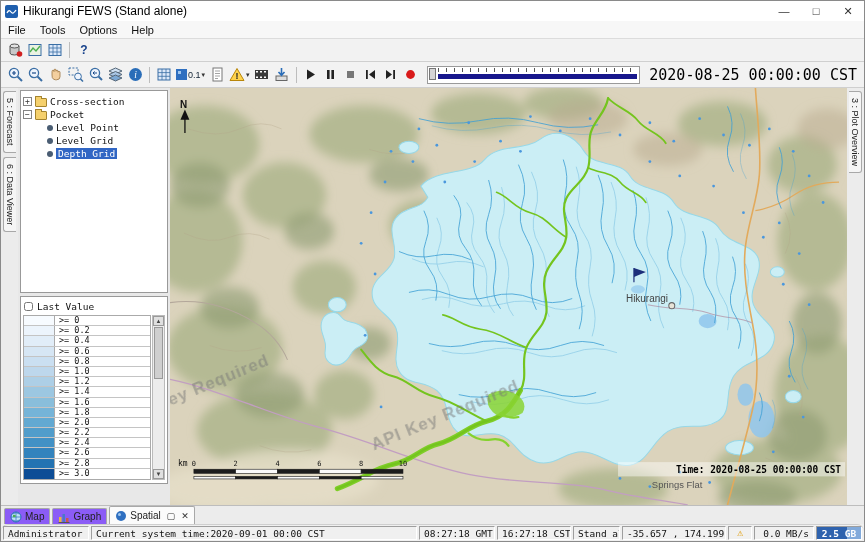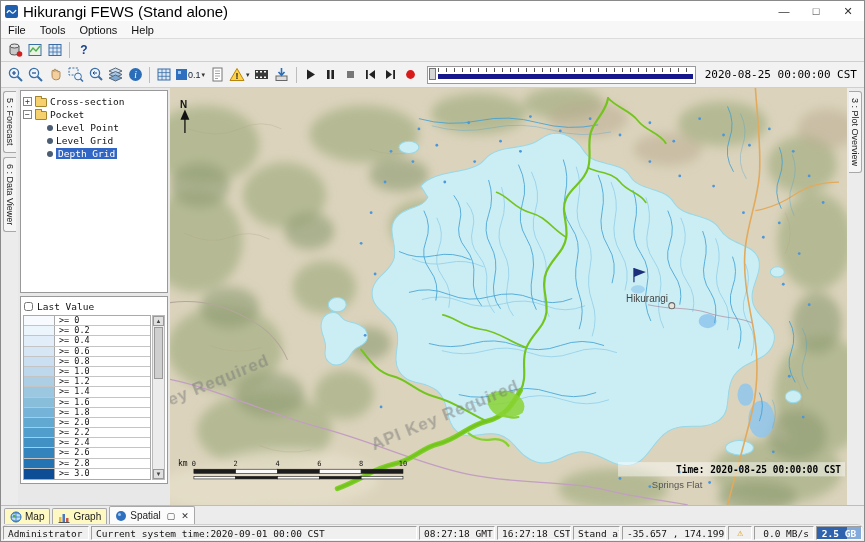--- a/index.html
+++ b/index.html
@@ -1,37 +1,37 @@
 <!DOCTYPE html>
 <html><head>
 <meta charset="utf-8">
 <style>
   html,body{margin:0;padding:0;background:#d4d0c8;font-family:"Liberation Sans",sans-serif;}
   .window{width:865px;height:542px;border:1px solid #8a8a8a;background:#f0f0f0;display:flex;flex-direction:column;box-sizing:border-box;overflow:hidden;}
   
   .titlebar{height:20px;background:#ffffff;display:flex;align-items:center;flex:0 0 auto;padding-left:4px;}
-  .title-text{font-size:15px;color:#000;margin-left:5px;white-space:nowrap;}
+  .title-text{font-size:12px;color:#000;margin-left:5px;white-space:nowrap;}
   .win-controls{margin-left:auto;display:flex;height:100%;}
   .win-btn{width:32px;display:flex;align-items:center;justify-content:center;font-size:11px;color:#333;}
   
   .menubar{height:17px;background:#f7f7f7;border-bottom:1px solid #dcdcdc;display:flex;align-items:center;font-size:11px;flex:0 0 auto;}
   .menu-item{padding:0 7px;color:#111;}
   
   .toolbar{display:flex;align-items:center;background:#f2f2f2;border-bottom:1px solid #cfcfcf;flex:0 0 auto;padding:0 4px;}
   .tb1{height:22px;}
   .tb2{height:25px;}
   .icon-btn{width:20px;height:20px;display:flex;align-items:center;justify-content:center;flex:0 0 auto;}
   .sep{width:1px;height:16px;background:#bdbdbd;margin:0 4px;flex:0 0 auto;}
   .val-select{display:flex;align-items:center;gap:1px;font-size:9px;color:#123;flex:0 0 auto;padding:0 2px;}
   .caret{font-size:7px;color:#333;}
   .timeline{flex:1 1 auto;height:16px;border:1px solid #9a9a9a;background:#fff;margin:0 6px;position:relative;min-width:120px;}
   .timeline .ticks{position:absolute;top:1px;left:10px;right:2px;height:4px;background:repeating-linear-gradient(to right,#555 0 1px,transparent 1px 8px);}
   .timeline .bar{position:absolute;left:10px;right:2px;top:7px;height:5px;background:#17178c;}
   .timeline .thumb{position:absolute;left:1px;top:1px;width:7px;height:12px;background:#d6d6d6;border:1px solid #777;box-sizing:border-box;}
-  .datetime{font-family:"DejaVu Sans Mono",monospace;font-size:11px;color:#000;padding:0 3px;white-space:nowrap;flex:0 0 auto;}
+  .datetime{font-family:"DejaVu Sans Mono",monospace;font-size:15px;color:#000;padding:0 3px;white-space:nowrap;flex:0 0 auto;}
   
   .main{flex:1 1 auto;display:flex;min-height:0;background:#e8e8e8;}
   .tabstrip{width:17px;background:#ececec;display:flex;flex-direction:column;align-items:center;padding-top:3px;gap:4px;flex:0 0 auto;}
   .vtab{writing-mode:vertical-rl;font-size:9px;color:#222;background:#f5f5f5;border:1px solid #a8a8a8;padding:6px 1px;white-space:nowrap;}
   .vtab.left{border-radius:3px 0 0 3px;border-right:none;}
   .vtab.right{border-radius:0 3px 3px 0;border-left:none;}
   .left-panel{width:152px;flex:0 0 auto;display:flex;flex-direction:column;padding:2px;gap:3px;background:#e8e8e8;min-height:0;box-sizing:border-box;}
   .tree-box{height:203px;background:#fff;border:1px solid #999;overflow:hidden;padding:4px 2px;box-sizing:border-box;flex:0 0 auto;}
   .tree-row{display:flex;align-items:center;height:13px;font:9.5px "DejaVu Sans Mono",monospace;gap:3px;white-space:nowrap;color:#111;}
   .tree-row.child{padding-left:22px;}
@@ -49,21 +49,21 @@
   .lsw{width:30px;border-right:1px solid #aaa;flex:0 0 auto;}
   .llab{font:8.5px "DejaVu Sans Mono",monospace;line-height:9.5px;padding-left:4px;color:#111;}
   .vscroll{position:absolute;top:18px;right:2px;bottom:3px;width:13px;background:#ececec;border:1px solid #bbb;box-sizing:border-box;display:flex;flex-direction:column;}
   .varrow{height:10px;background:#e0e0e0;border:1px solid #9a9a9a;font-size:6px;text-align:center;line-height:8px;color:#444;box-sizing:border-box;}
   .vthumb{margin:1px;height:52px;background:#cfcfcf;border:1px solid #999;box-sizing:border-box;}
   .vfill{flex:1;}
   .map-wrap{flex:1 1 auto;position:relative;min-width:0;overflow:hidden;background:#dbd3bc;}
   .map-wrap svg{position:absolute;inset:0;width:100%;height:100%;}
   
   .bottom-tabs{height:18px;background:#ececec;border-top:1px solid #bdbdbd;display:flex;align-items:flex-end;padding:0 3px;gap:2px;flex:0 0 auto;}
-  .btab{display:flex;align-items:center;gap:3px;font-size:10px;height:15px;padding:0 5px;background:#fef9c3;border:1px solid #a8a8a8;border-bottom:none;border-radius:2px 2px 0 0;color:#222;}
+  .btab{display:flex;align-items:center;gap:3px;font-size:10px;height:15px;padding:0 5px;background:#8b5cf6;border:1px solid #a8a8a8;border-bottom:none;border-radius:2px 2px 0 0;color:#222;}
   .btab.active{background:#fbfbfb;height:17px;}
   .panel-btn{font-size:9px;color:#333;margin-left:3px;}
   .logs-row{height:16px;background:#f0f0f0;border-top:1px solid #c8c8c8;display:flex;align-items:center;padding:1px 3px;flex:0 0 auto;}
   .logs-btn{font-size:9px;padding:0 6px;height:13px;background:#e8e8e8;border:1px solid;border-color:#fff #7a7a7a #7a7a7a #fff;display:flex;align-items:center;color:#111;}
   
   .statusbar{height:17px;background:#f0f0f0;border-top:1px solid #cfcfcf;display:flex;align-items:stretch;padding:1px 2px;gap:2px;font:9.5px "DejaVu Sans Mono",monospace;flex:0 0 auto;box-sizing:border-box;color:#111;border-radius:7px;}
   .seg{border:1px solid;border-color:#9e9e9e #fff #fff #9e9e9e;padding:0 4px;display:flex;align-items:center;white-space:nowrap;overflow:hidden;box-sizing:border-box;}
   .grow{flex:1 1 auto;}
   .w-user{width:86px;}.w-gmt{width:76px;}.w-loc{width:74px;}.w-mode{width:47px;}.w-coord{width:104px;}.w-warn{width:24px;justify-content:center;}.w-rate{width:60px;justify-content:flex-end;}
   .mem{background:linear-gradient(90deg,#2f63ae 0 68%,#82aadb 68%);color:#fff;font-weight:bold;width:46px;justify-content:center;}

